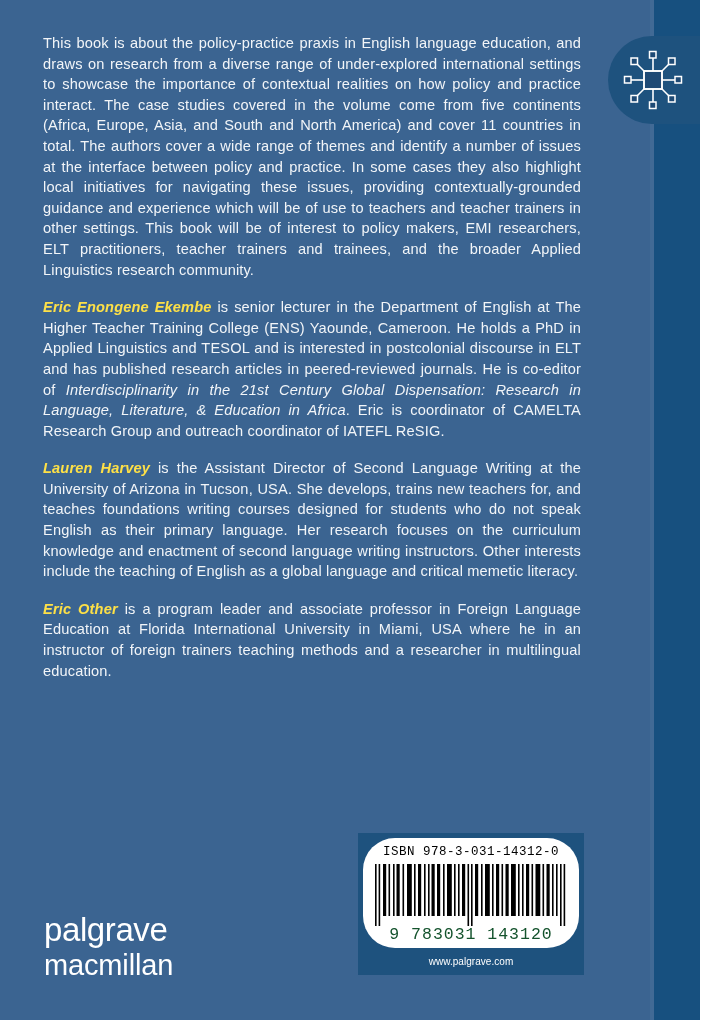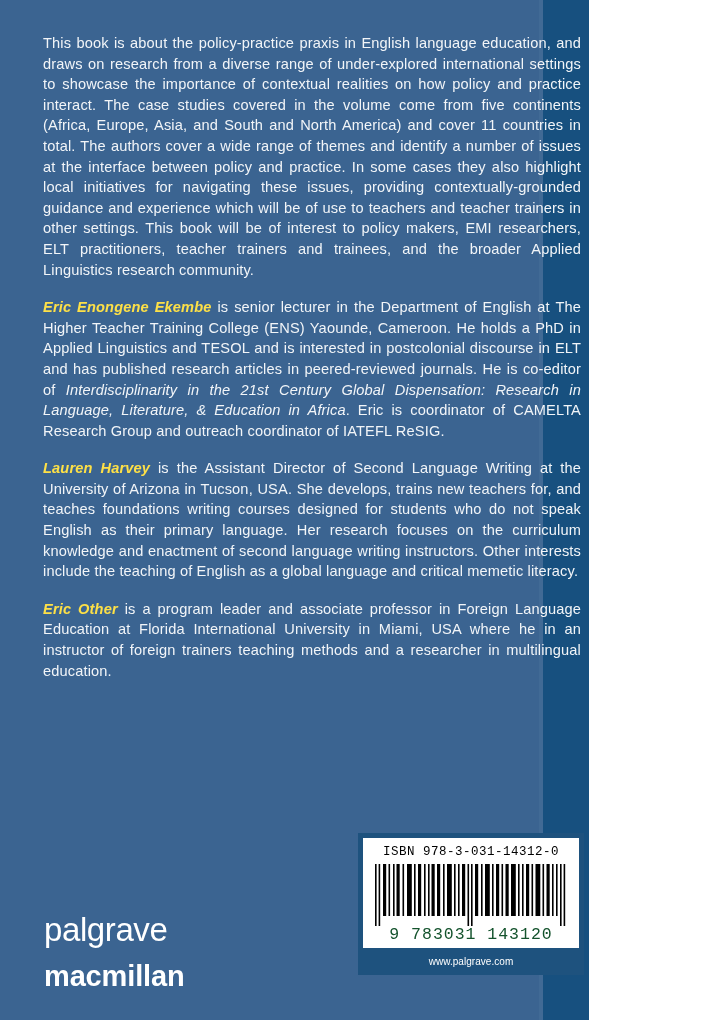--- a/index.html
+++ b/index.html
@@ -2,21 +2,21 @@
 <html><head>
 <meta charset="utf-8">
 <style>
   html, body {
     margin: 0;
     padding: 0;
     background: #ffffff;
   }
   #cover {
     position: relative;
-    width: 589px;
+    width: 700px;
     height: 1020px;
     background: #3b6491;
     overflow: hidden;
     font-family: "Liberation Sans", sans-serif;
     color: #ffffff;
   }
   
   #right-strip {
     position: absolute;
     top: 0;
@@ -86,39 +86,40 @@
     line-height: 1;
   }
   #logo-line-1 {
     font-size: 33px;
     font-weight: 400;
     letter-spacing: -0.012em;
     display: block;
   }
   #logo-line-2 {
     font-size: 29px;
-    font-weight: 700;
+    font-weight: 400;
     letter-spacing: -0.005em;
     display: block;
-    margin-top: 16px;
+    margin-top: 5px;
   }
   
   #barcode-block {
     position: absolute;
     left: 358px;
     top: 833px;
     width: 226px;
     background: #1e527e;
     padding: 5px 5px 0 5px;
     box-sizing: border-box;
   }
   #barcode-white {
     background: #ffffff;
     padding: 7px 8px 4px 8px;
     box-sizing: border-box;
+    border-radius: 32px;
   }
   #isbn-text {
     text-align: center;
     color: #000000;
     font-family: "Liberation Mono", "DejaVu Sans Mono", monospace;
     font-size: 12.5px;
     letter-spacing: 0.04em;
     margin-bottom: 5px;
     white-space: nowrap;
   }

